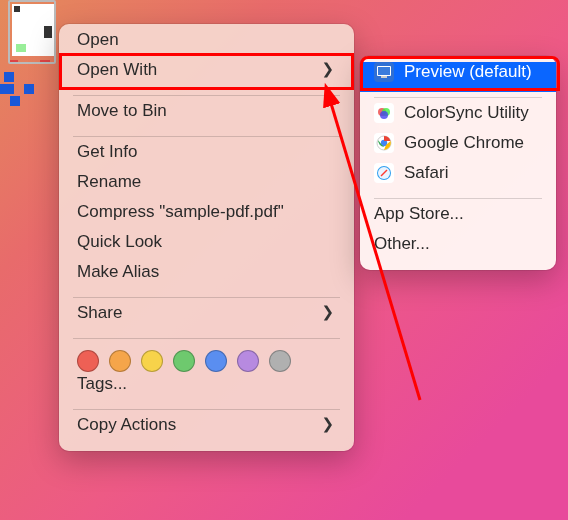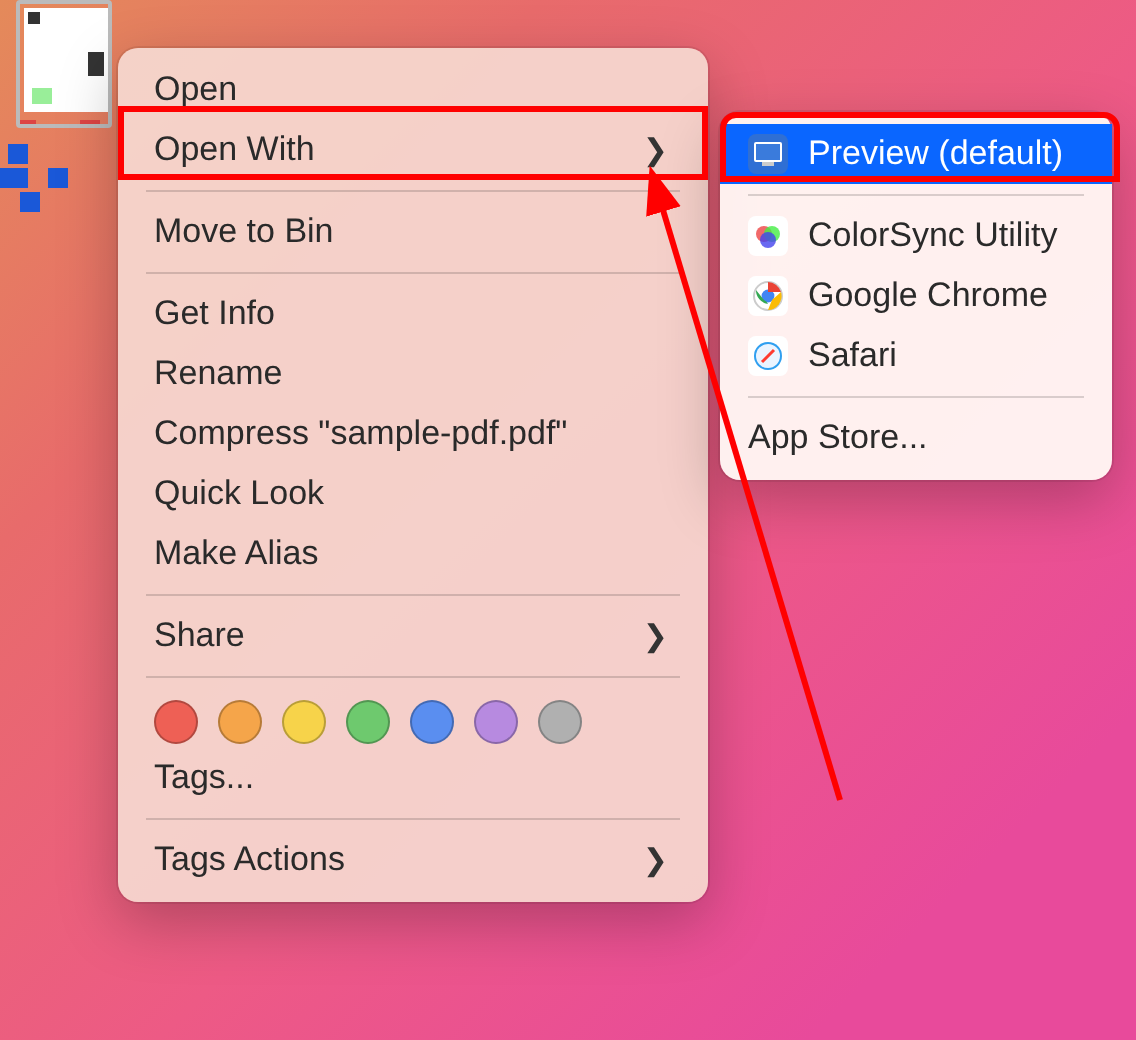--- a/index.html
+++ b/index.html
@@ -54,21 +54,20 @@
     top: 24px;
     left: 59px;
     width: 295px;
     background: rgba(245, 216, 208, 0.93);
     border-radius: 10px;
     padding: 6px 0;
     box-shadow: 0 10px 30px rgba(0,0,0,0.25), 0 0 0 1px rgba(0,0,0,0.08);
   }
   .menu-item {
     display: flex;
-    align-items: center;
     height: 30px;
     padding: 0 18px;
     color: #2a2a2a;
     cursor: default;
     position: relative;
   }
   .menu-item.has-sub { justify-content: space-between; }
   .chev {
     font-size: 15px;
     color: #333;
@@ -200,21 +199,21 @@
     <span class="dot" style="background:#6ec96e"></span>
     <span class="dot" style="background:#5a8ef0"></span>
     <span class="dot" style="background:#b78ae0"></span>
     <span class="dot" style="background:#b0b0b0"></span>
   </div>
   <div class="menu-item">
     <span>Tags...</span>
   </div>
   <div class="sep"></div>
   <div class="menu-item has-sub">
-    <span>Tags Actions</span>
+    <span>Copy Actions</span>
     <span class="chev">❯</span>
   </div>
 </div>
 
 <div class="submenu">
   <div class="menu-item selected">
     <span class="app-ico" style="background:#2f6fd4">
       <svg width="14" height="12" viewBox="0 0 14 12">
           <rect x="0" y="0" width="14" height="10" rx="1" fill="#fff"></rect>
           <rect x="1" y="1" width="12" height="8" fill="#3a7bdc"></rect>
@@ -253,20 +252,23 @@
           <circle cx="8" cy="8" r="6" fill="#eaf4ff"></circle>
           <path d="M11 5 L8 8 L5 11 L8 8 Z" fill="#ff3b30"></path>
           <path d="M5 11 L8 8 L11 5" stroke="#ff3b30" stroke-width="1.5"></path>
         </svg>
     </span>
     <span>Safari</span>
   </div>
   <div class="sep"></div>
   <div class="menu-item">
     <span>App Store...</span>
+  </div>
+  <div class="menu-item">
+    <span>Other...</span>
   </div>
 </div>
 
 <div class="hl-main hl-left"></div>
 <div class="hl-main hl-right"></div>
 
 <svg class="arrow-svg" viewBox="0 0 160 330">
   <defs>
     <marker id="ah" markerWidth="10" markerHeight="10" refX="2" refY="3" orient="auto">
       <path d="M0,0 L0,6 L8,3 z" fill="#ff0000"></path>

